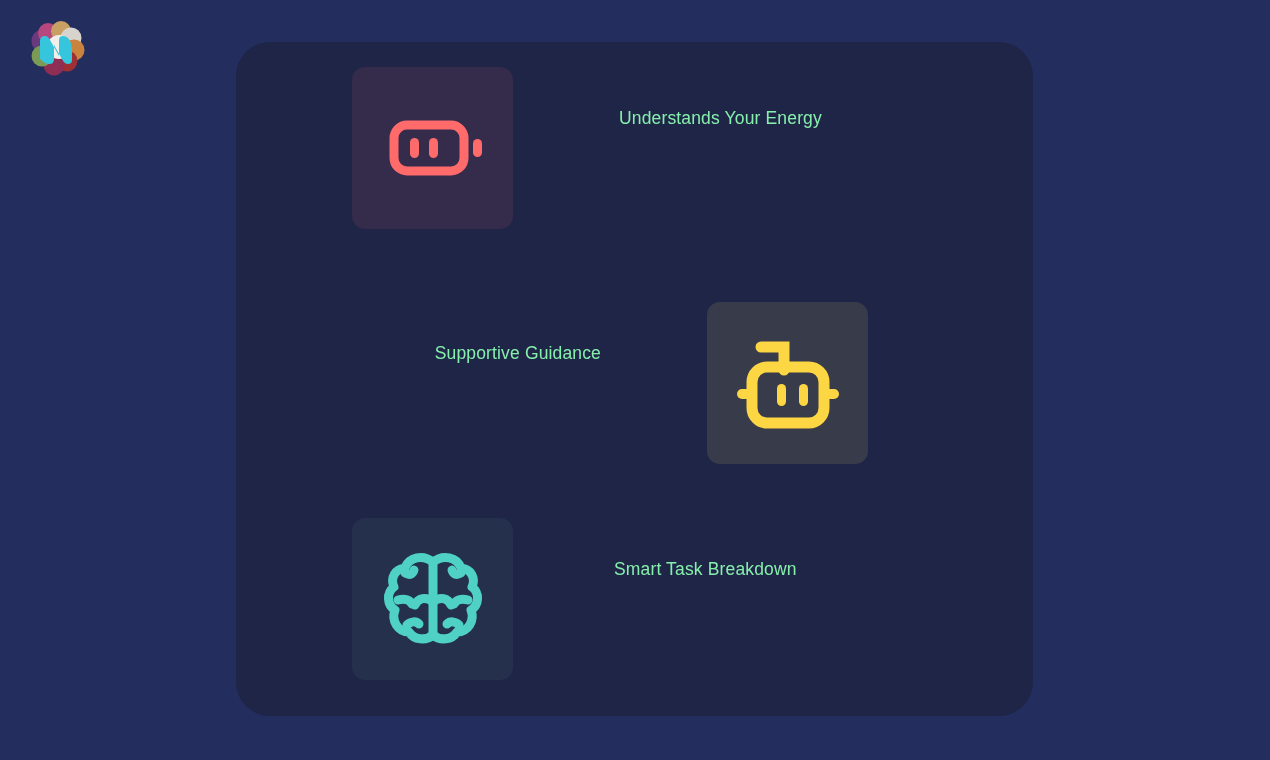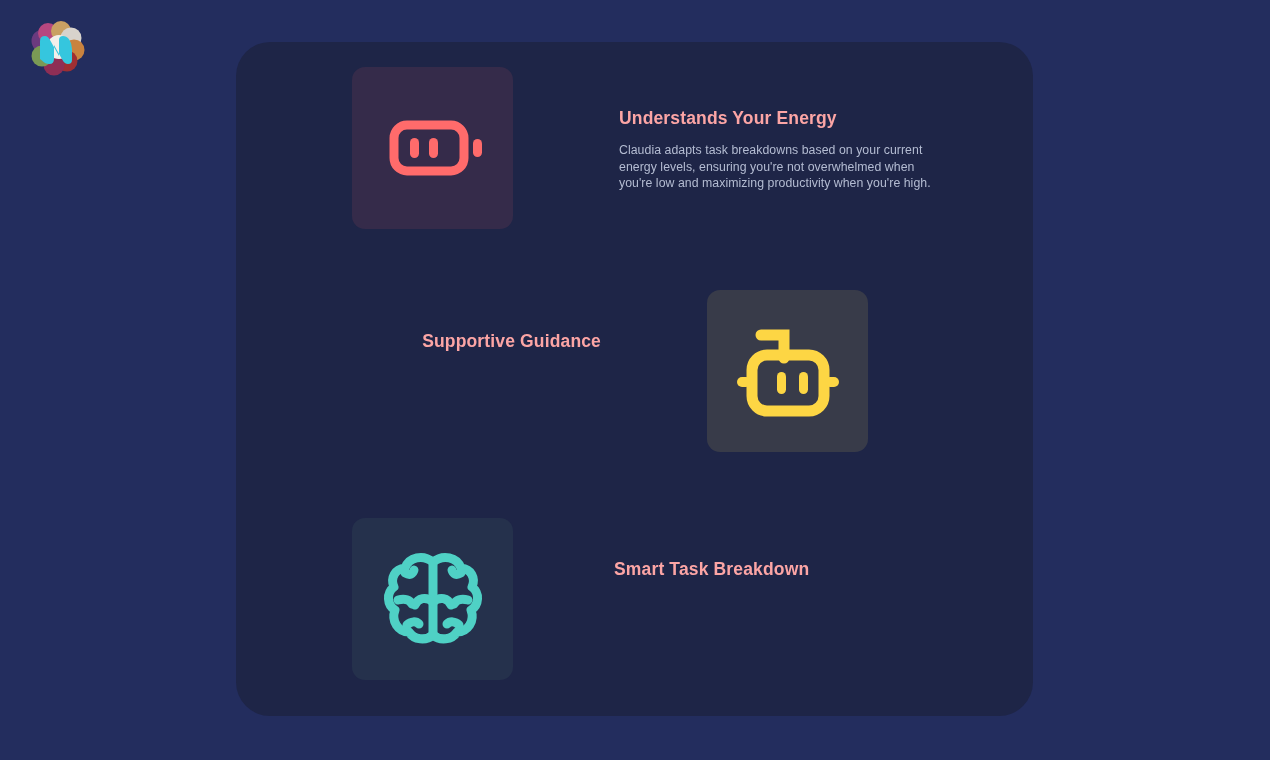--- a/index.html
+++ b/index.html
@@ -42,21 +42,21 @@
 
   
   .feature-row {
     position: absolute;
     display: flex;
     align-items: flex-start;
     width: 100%;
   }
 
   .feature-row.row-1 { top: 25px;  left: 0; }
-  .feature-row.row-2 { top: 248px; left: 0; flex-direction: row-reverse; }
+  .feature-row.row-2 { top: 260px; left: 0; flex-direction: row-reverse; }
   .feature-row.row-3 { top: 476px; left: 0; }
 
   
   .icon-tile {
     width: 161px;
     height: 162px;
     border-radius: 13px;
     flex: 0 0 auto;
     display: flex;
     align-items: center;
@@ -75,23 +75,23 @@
   
   .feature-text {
     flex: 0 0 auto;
     width: 332px;
   }
   .row-1 .feature-text { margin-left: 106px; padding-top: 41px; text-align: left; }
   .row-2 .feature-text { margin-right: 106px; padding-top: 41px; text-align: right; }
   .row-3 .feature-text { margin-left: 101px; padding-top: 41px; text-align: left; }
 
   .feature-title {
-    color: #fca5a5;
+    color: #86efac;
     font-size: 17.5px;
-    font-weight: bold;
+    font-weight: normal;
     letter-spacing: 0.15px;
     line-height: 1.2;
     margin-bottom: 13px;
   }
 
   .feature-desc {
     color: #B4BCD2;
     font-size: 12.3px;
     font-weight: normal;
     line-height: 16.6px;
@@ -124,21 +124,20 @@
     <div class="icon-tile tile-energy">
       <svg width="118" height="118" viewBox="0 0 118 118" xmlns="http://www.w3.org/2000/svg">
         <rect x="20" y="36" width="70" height="46" rx="13" ry="13" fill="none" stroke="#FF6B6B" stroke-width="9"></rect>
         <rect x="36" y="49" width="9" height="20" rx="4.5" ry="4.5" fill="#FF6B6B"></rect>
         <rect x="55" y="49" width="9" height="20" rx="4.5" ry="4.5" fill="#FF6B6B"></rect>
         <rect x="99" y="50" width="9" height="18" rx="4.5" ry="4.5" fill="#FF6B6B"></rect>
       </svg>
     </div>
     <div class="feature-text">
       <div class="feature-title">Understands Your Energy</div>
-      <div class="feature-desc">Claudia adapts task breakdowns based on your current energy levels, ensuring you're not overwhelmed when you're low and maximizing productivity when you're high.</div>
     </div>
   </div>
 
   <div class="feature-row row-2">
     <div class="icon-tile tile-robot">
       <svg width="120" height="120" viewBox="0 0 120 120" xmlns="http://www.w3.org/2000/svg">
 
         <path d="M33 24 H56 V47" fill="none" stroke="#FDD644" stroke-width="11" stroke-linecap="round" stroke-linejoin="miter"></path>
 
         <rect x="24" y="44" width="72" height="56" rx="15" ry="15" fill="none" stroke="#FDD644" stroke-width="11"></rect>

